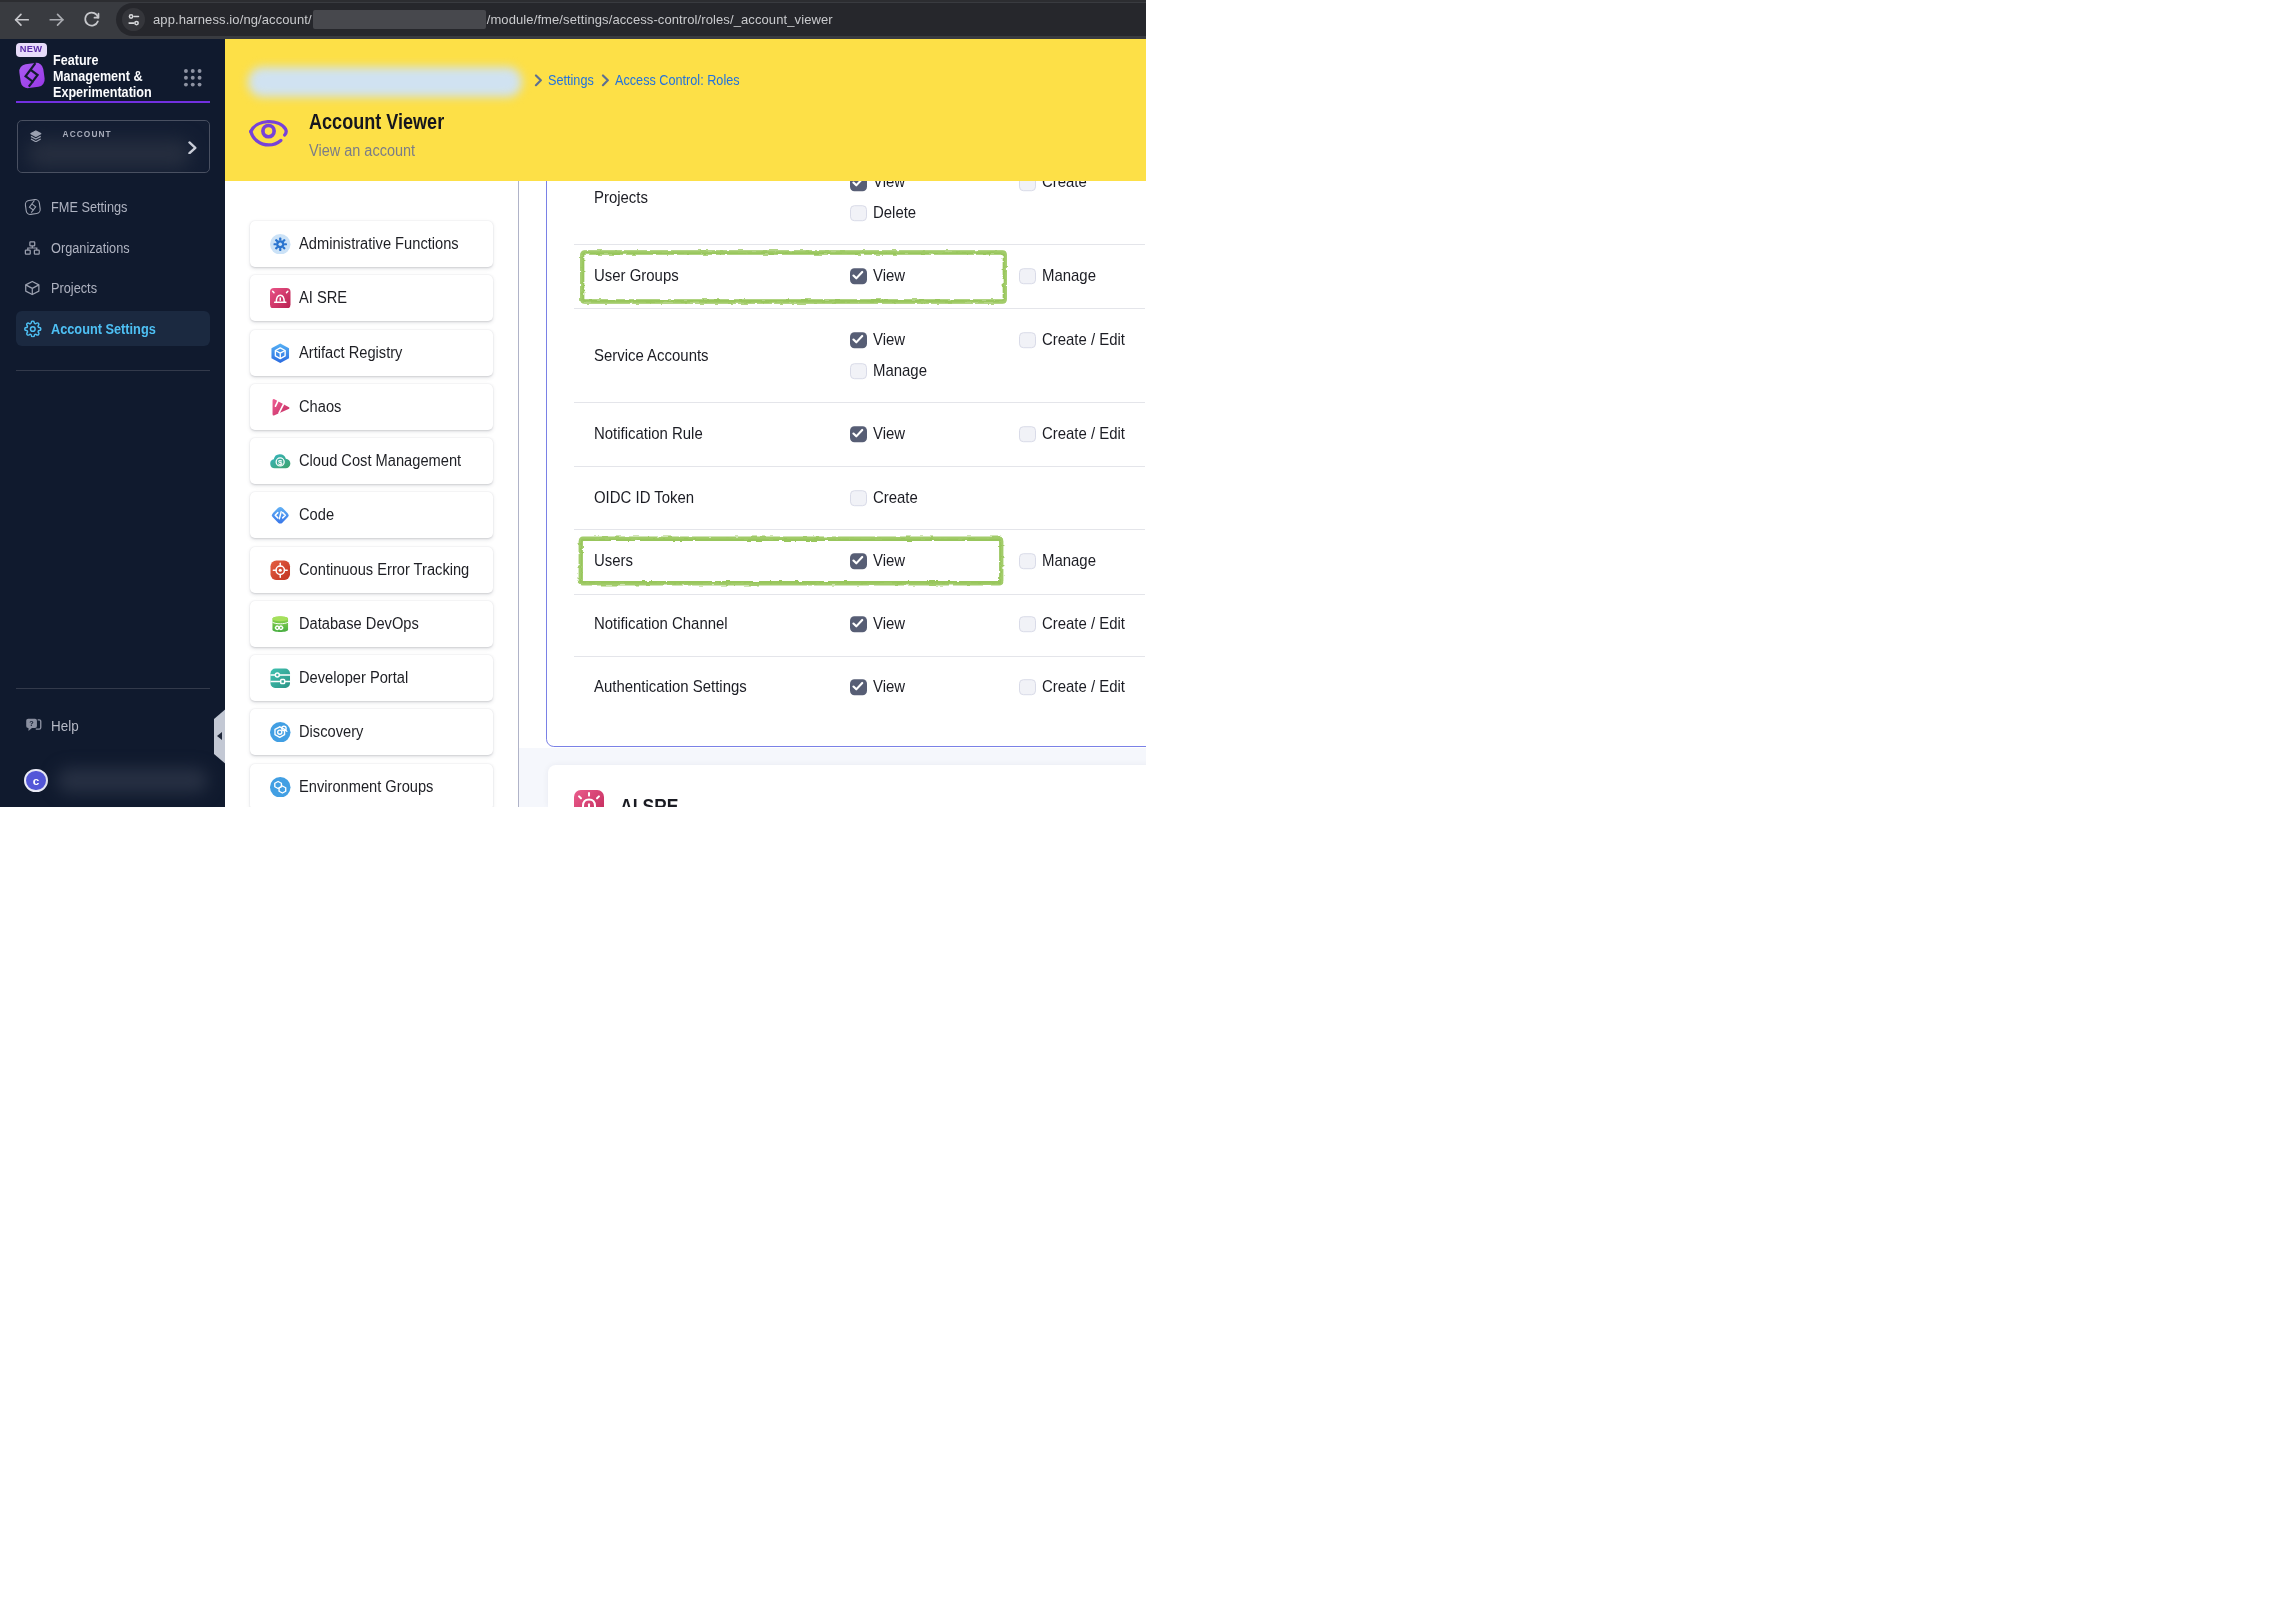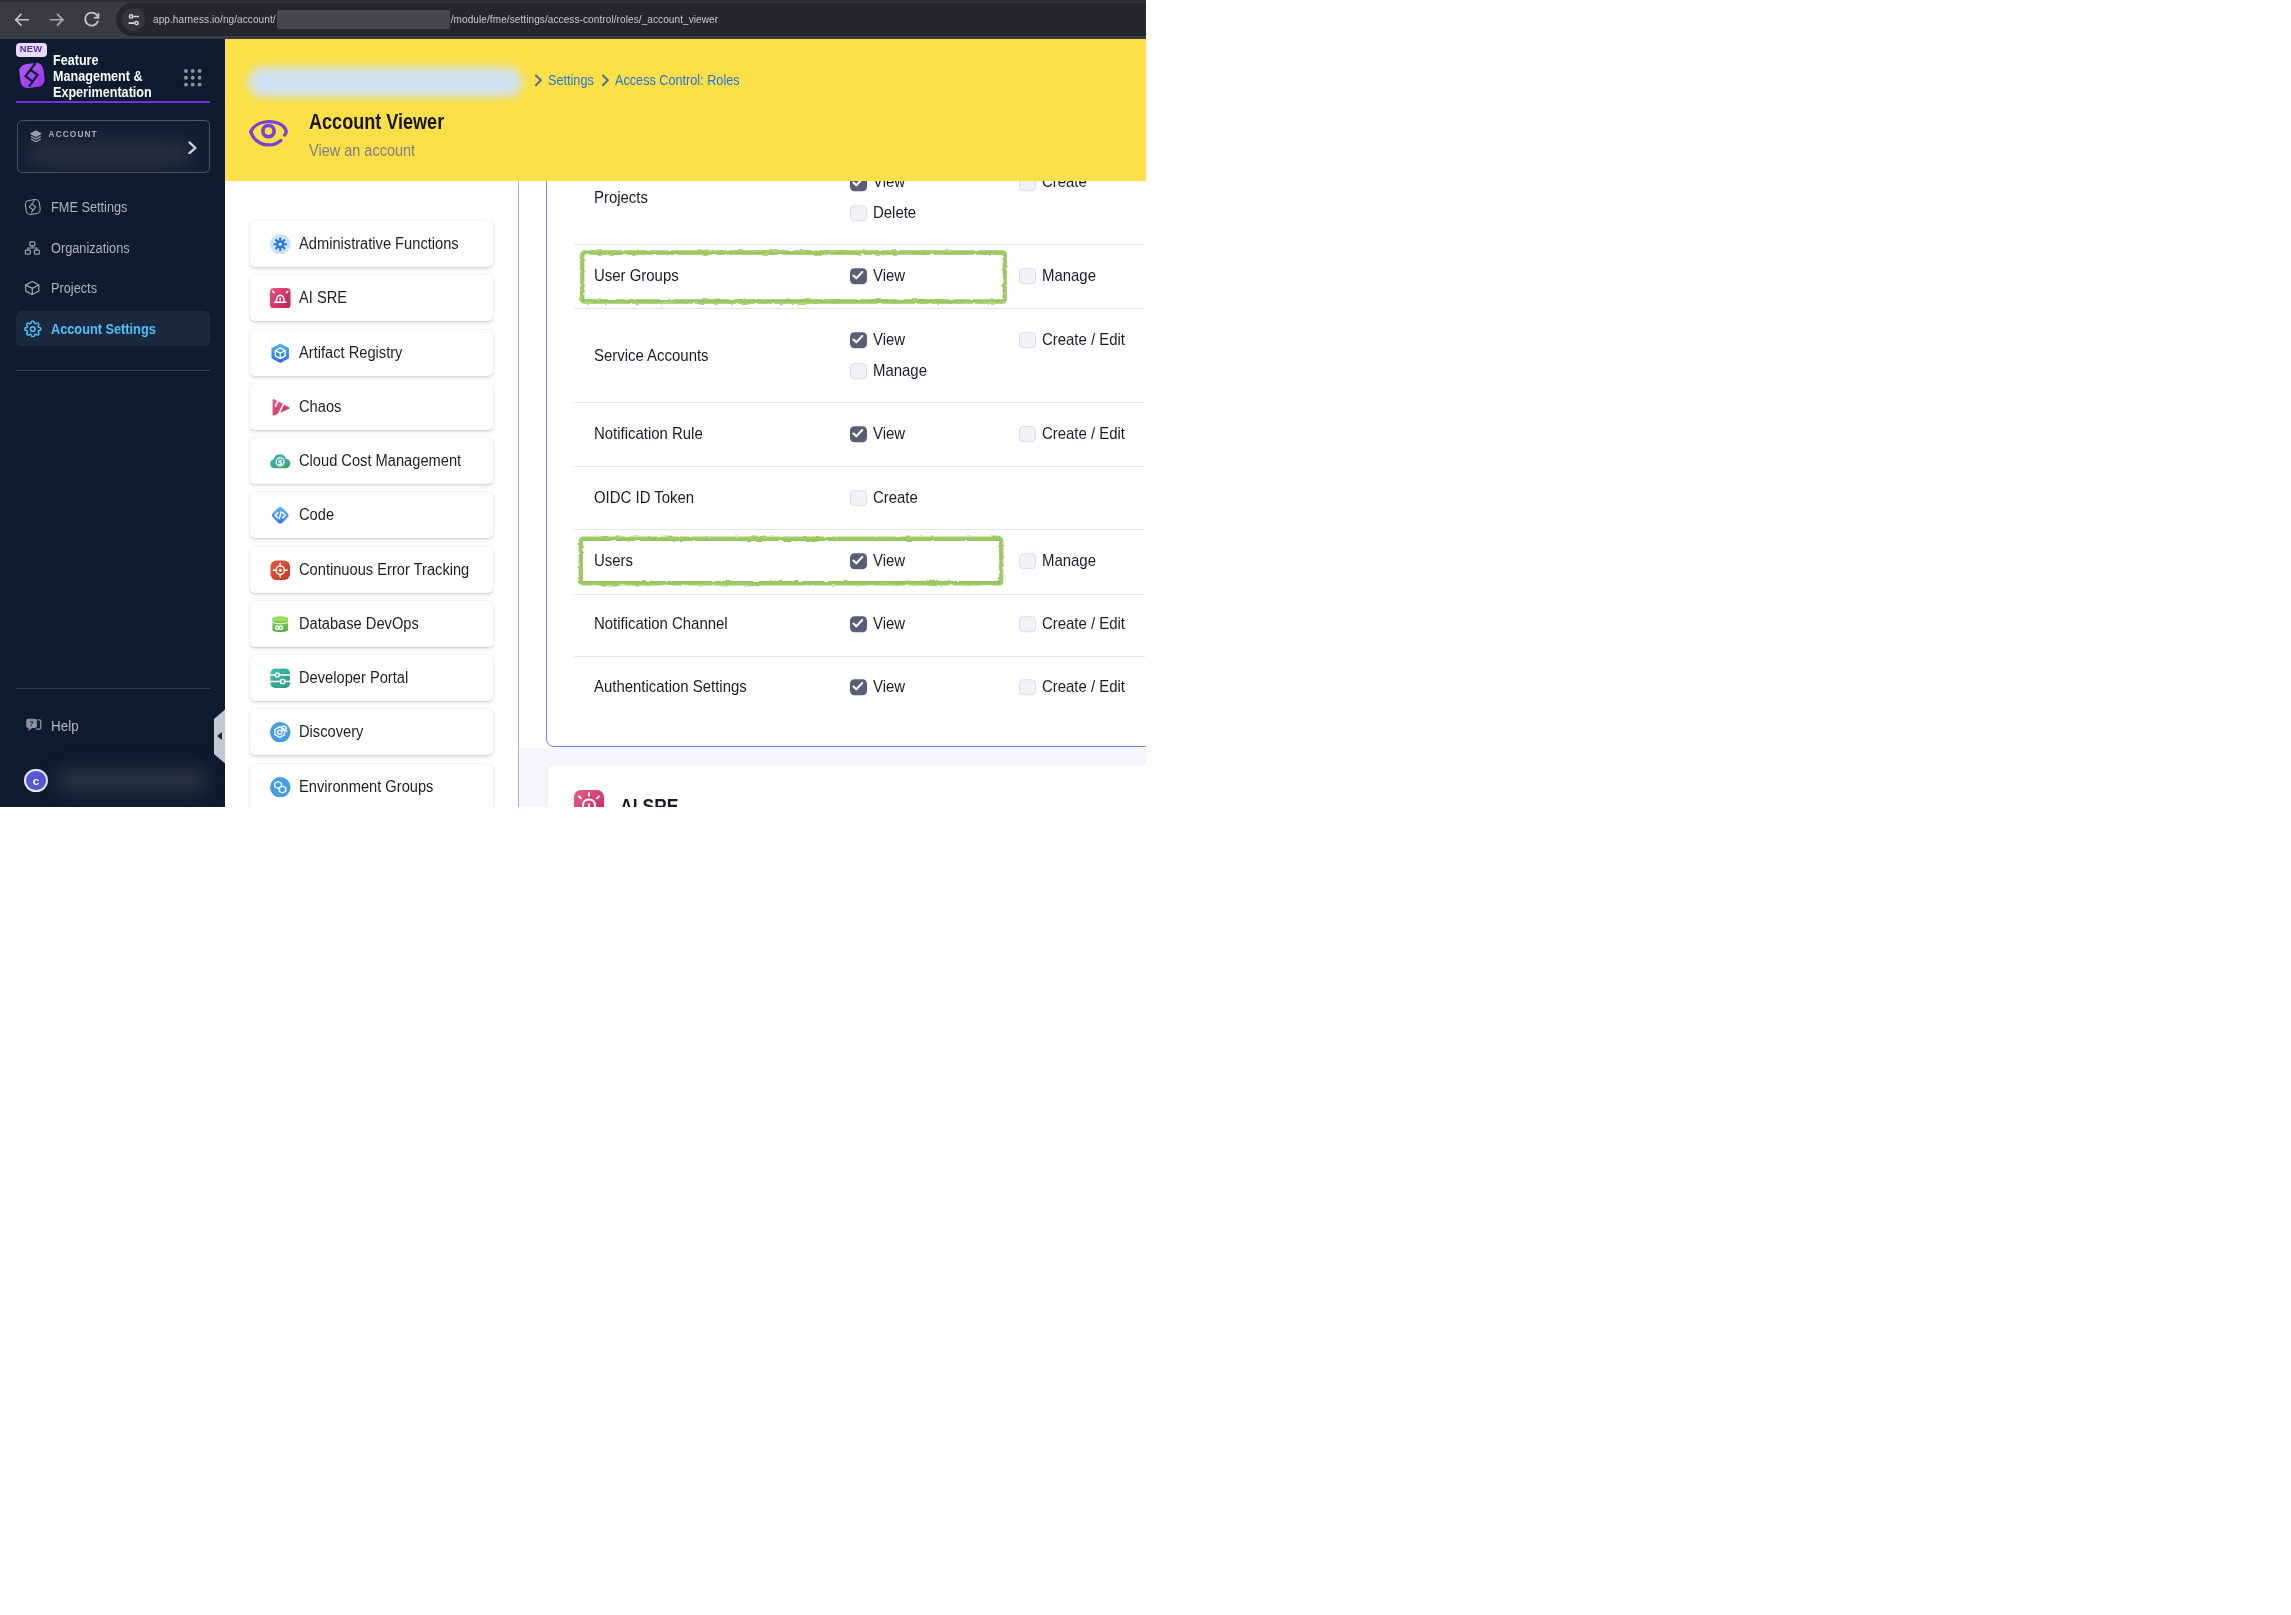--- a/index.html
+++ b/index.html
@@ -5,34 +5,34 @@
 * { margin:0; padding:0; box-sizing:border-box; }
 html,body { width:1146px; height:808px; overflow:hidden; }
 body { font-family:"Liberation Sans", sans-serif; position:relative; background:#fff; }
 
 
 .topbar { position:absolute; left:0; top:0; width:1146px; height:39px; background:#393b40; }
 .topbar .topline { position:absolute; left:0; top:0; width:100%; height:2px; background:#2c2d31; }
 .navic { position:absolute; top:7.8px; width:23.4px; height:23.4px; }
 .omnibox { position:absolute; left:116px; top:2.9px; width:1030px; height:33px; border-radius:16.6px 0 0 16.6px; background:#26272c; }
 .tunewrap { position:absolute; left:5.9px; top:4.9px; width:23.4px; height:23.4px; border-radius:50%; background:#35363b; }
-.urltext { position:absolute; left:37px; top:0; height:33px; line-height:33px; font-size:10px; color:#c9cacd; letter-spacing:0.1px; white-space:nowrap; }
+.urltext { position:absolute; left:37px; top:0; height:33px; line-height:33px; font-size:13px; color:#c9cacd; letter-spacing:0.1px; white-space:nowrap; }
 .urlblur { display:inline-block; vertical-align:middle; width:173px; height:19.5px; margin:-2px 1px 0 1px; background:#47484d; border-radius:2px; }
 
 
 .sidebar { position:absolute; left:0; top:39px; width:225px; height:768px; background:#101a2e; overflow:visible; }
 .newbadge { position:absolute; left:15.6px; top:4.4px; width:31px; height:13.7px; background:#e7dcfa; border-radius:3.9px; color:#5b2ca9; font-size:9.3px; font-weight:bold; text-align:center; line-height:13.7px; letter-spacing:0.3px; }
 .fmelogo { position:absolute; left:17.6px; top:22px; }
 .sbtitle { position:absolute; left:53px; top:12.7px; width:156px; color:#fbfcfe; font-size:14px; font-weight:bold; line-height:16px; transform:scaleX(0.9); transform-origin:left top; }
 .gridicon { position:absolute; left:183px; top:29px; }
 .purplerule { position:absolute; left:15.6px; top:62px; width:194px; height:2.4px; background:#7230e0; }
 .acctbox { position:absolute; left:16.6px; top:81px; width:193px; height:53px; border:1px solid #495061; border-radius:4.9px; background:#131d32; overflow:hidden; }
 .acctblur { position:absolute; left:9.8px; top:18.5px; width:164px; height:28px; background:#262e3f; border-radius:13.7px; filter:blur(8.8px); }
 .accticon { position:absolute; left:12.7px; top:8.8px; }
-.acctlabel { position:absolute; left:31px; top:7.3px; font-size:8.3px; font-weight:bold; letter-spacing:1.1px; color:#a9aebc; line-height:13.7px; }
+.acctlabel { position:absolute; left:45px; top:7.3px; font-size:8.3px; font-weight:bold; letter-spacing:1.1px; color:#a9aebc; line-height:13.7px; }
 .acctchev { position:absolute; right:11.7px; top:19.5px; }
 .menuitem { position:absolute; left:15.6px; width:194px; height:35px; }
 .menuitem .mi-icon { position:absolute; left:8.8px; top:50%; transform:translateY(-50%); }
 .menuitem .mi-text { position:absolute; left:35px; top:50%; transform:translateY(-50%) scaleX(0.91); transform-origin:left center; font-size:14px; color:#afb3c1; white-space:nowrap; }
 .menuitem.active { background:#1b2940; border-radius:5.9px; }
 .menuitem.active .mi-text { color:#4ec0f4; font-weight:bold; }
 .sbsep { position:absolute; left:15.6px; width:194px; height:1px; background:#333a4b; }
 .helpitem { position:absolute; left:25px; top:679px; }
 .helptext { position:absolute; left:51px; top:679px; font-size:14.6px; color:#b5b9c5; transform:scaleX(0.92); transform-origin:left center; }
 .avatar { position:absolute; left:24.4px; top:730px; width:23.4px; height:23.4px; border-radius:50%; background:#5457d8; border:2px solid #e9eaf6; color:#fff; font-size:11.7px; font-weight:bold; text-align:center; line-height:19.5px; }

